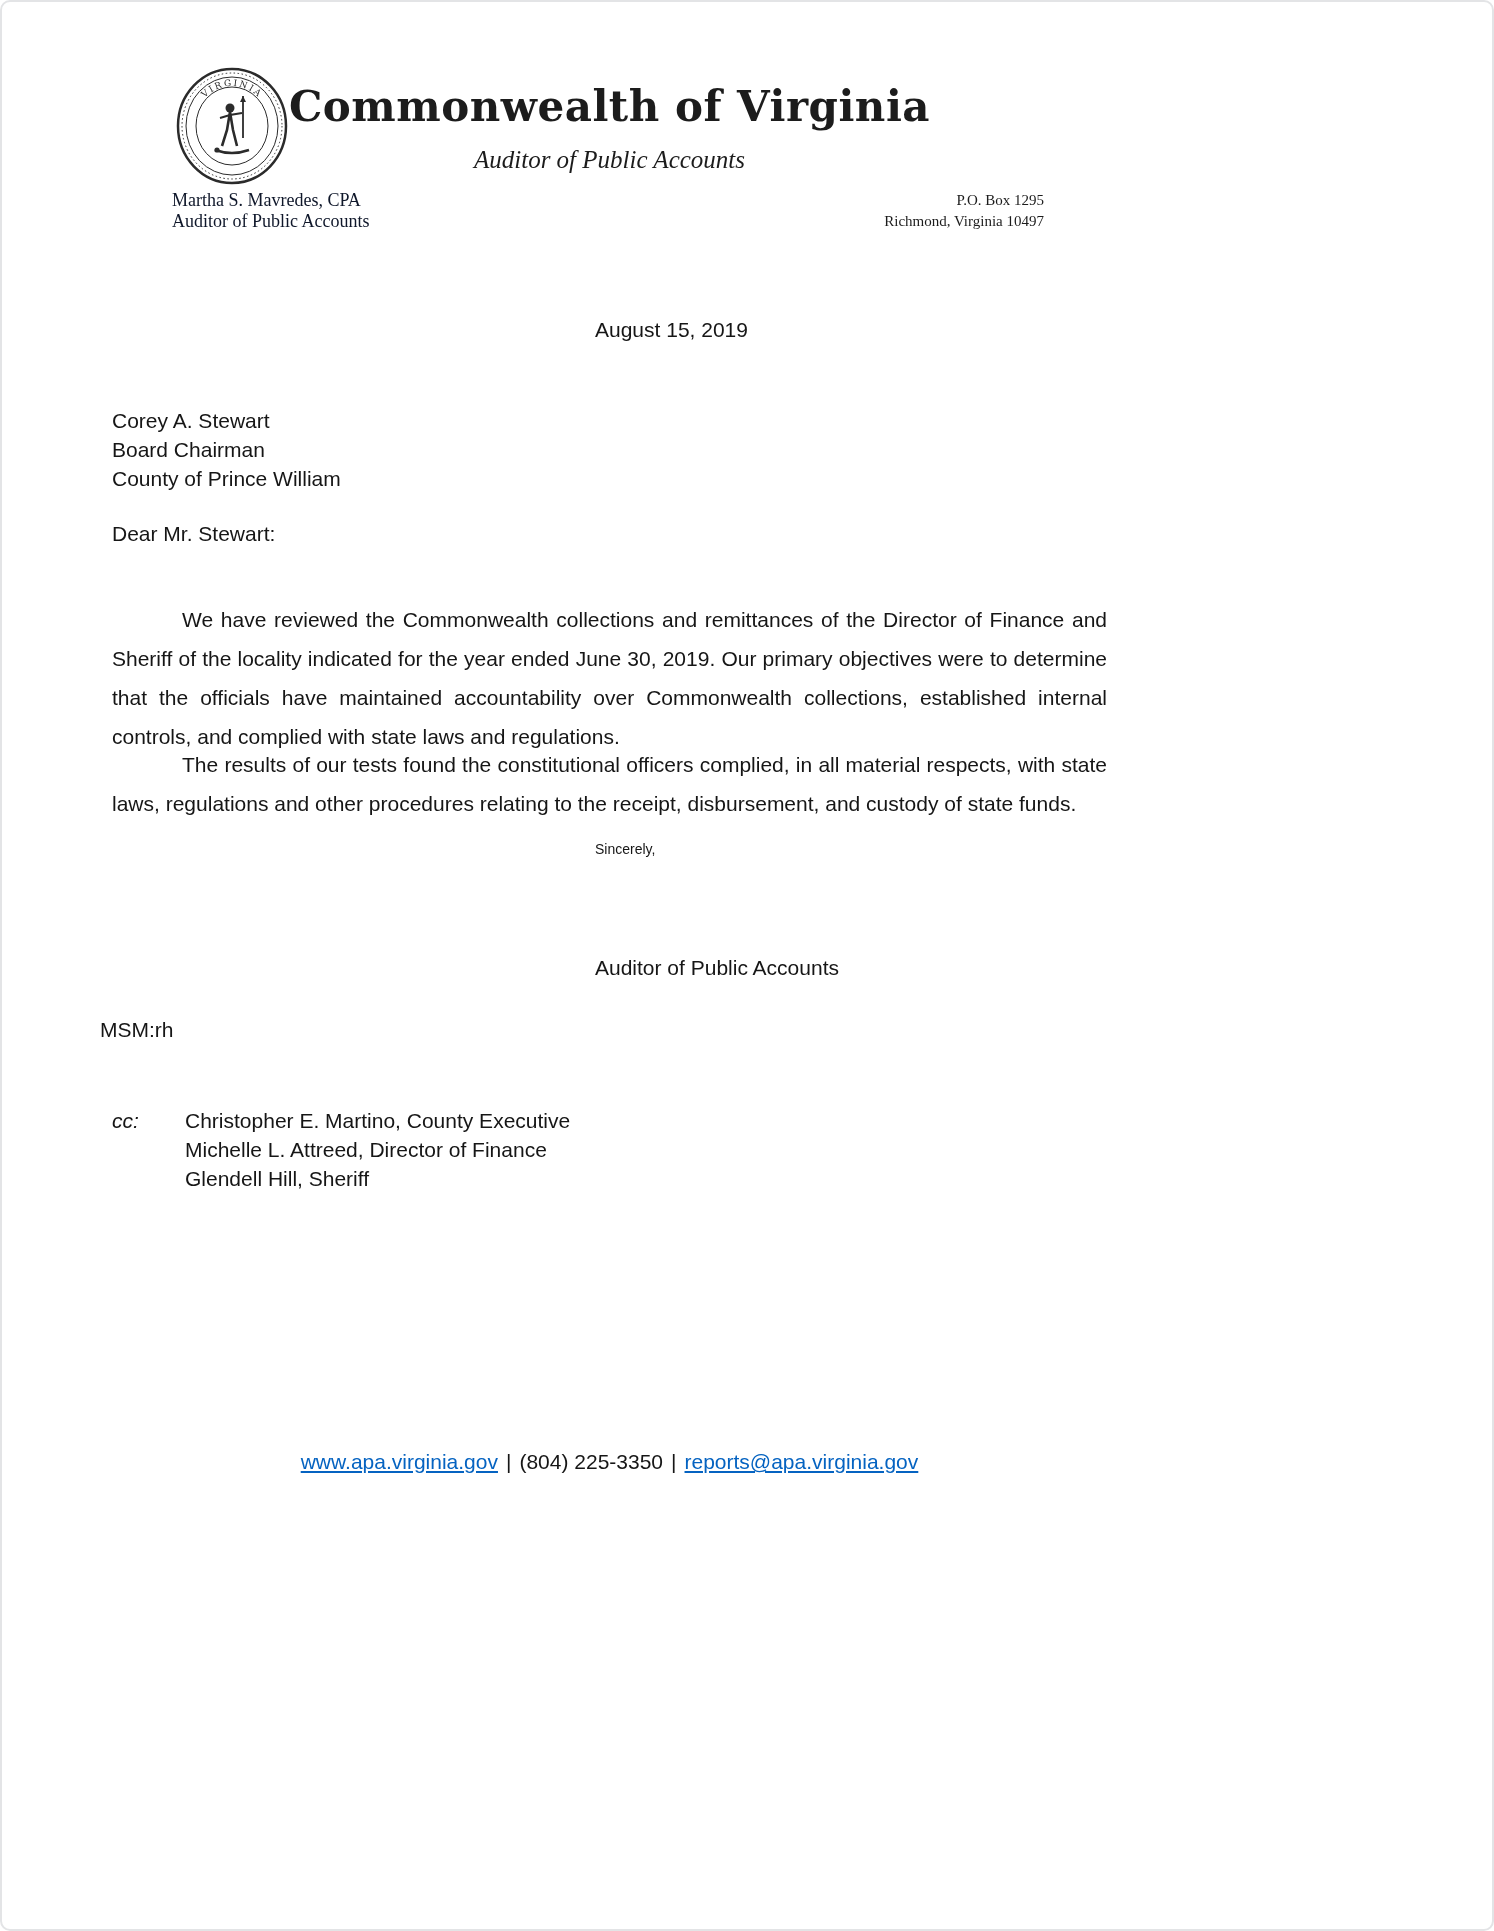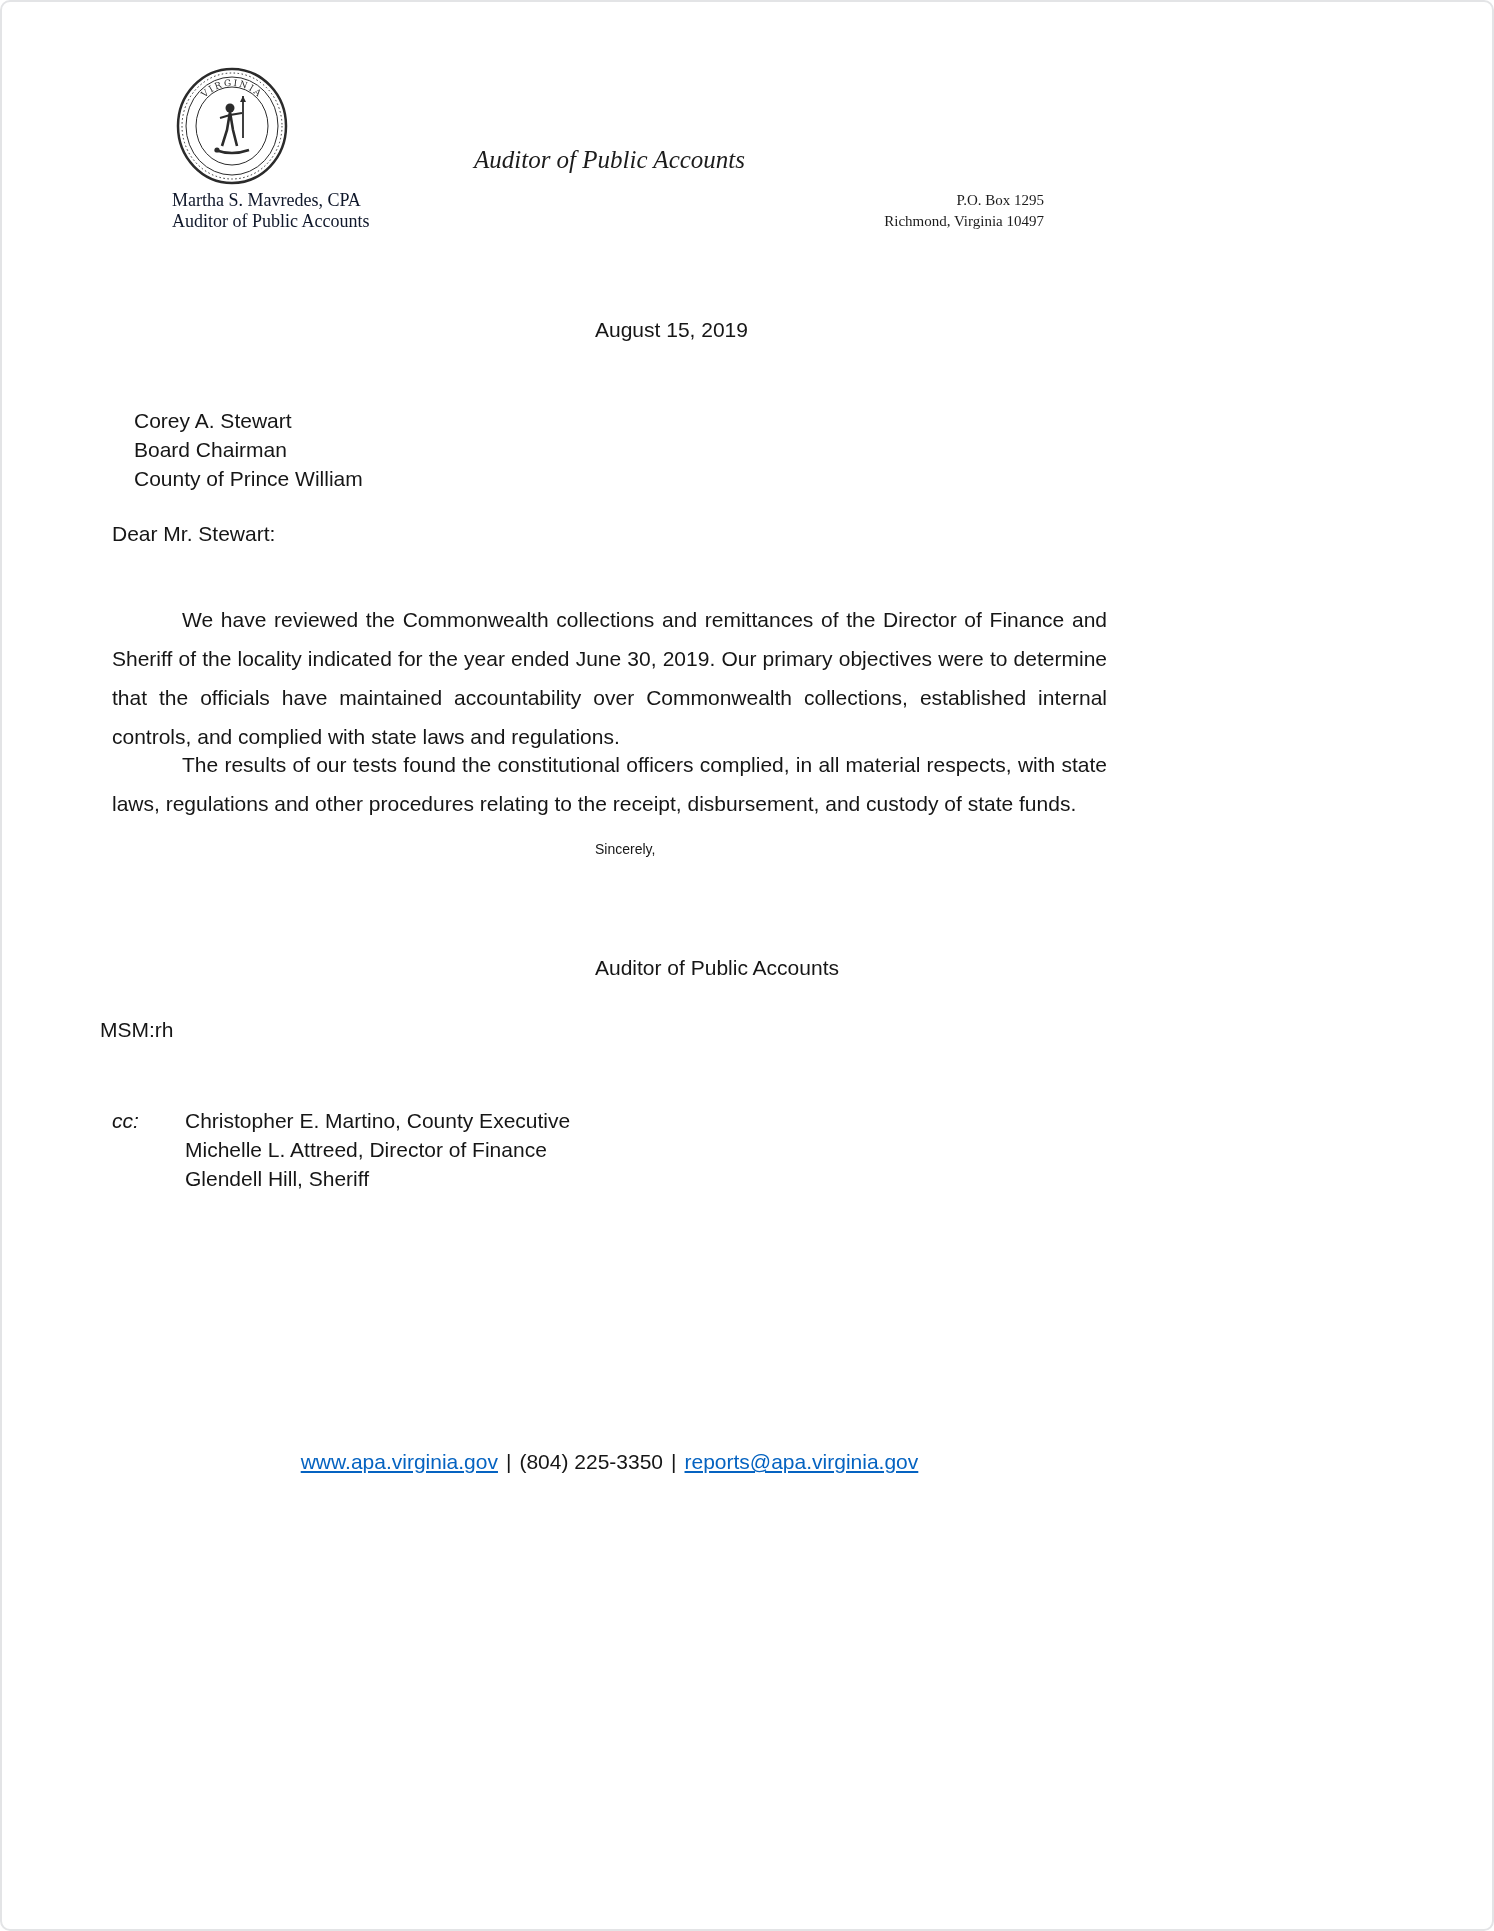--- a/index.html
+++ b/index.html
@@ -76,21 +76,20 @@
     left: 593px;
     top: 316px;
     font-size: 21px;
   }
   .recipient {
     position: absolute;
     left: 110px;
     top: 404px;
     font-size: 21px;
     line-height: 29px;
-    margin-left: 22px;
   }
   .salutation {
     position: absolute;
     left: 110px;
     top: 520px;
     font-size: 21px;
   }
   .para {
     position: absolute;
     left: 110px;
@@ -167,20 +166,21 @@
       <path d="M55 46 L52 64 L47 80 M55 46 L58 64 L62 80" stroke="#2b2b2b" stroke-width="2.6" fill="none"></path>
       <path d="M45 52 L55 49 L67 47" stroke="#2b2b2b" stroke-width="2.2" fill="none"></path>
       <line x1="68" y1="30" x2="68" y2="72" stroke="#2b2b2b" stroke-width="1.8"></line>
       <path d="M68 30 L65 36 L71 36 Z" fill="#2b2b2b"></path>
 
       <path d="M40 84 Q57 90 74 84" stroke="#2b2b2b" stroke-width="2.4" fill="none"></path>
       <circle cx="42" cy="84" r="2.6" fill="#2b2b2b"></circle>
     </svg>
   </div>
 
+  <div class="header-title">Commonwealth of Virginia</div>
   <div class="header-subtitle">Auditor of Public Accounts</div>
 
   <div class="header-left">
     <div>Martha S. Mavredes, CPA</div>
     <div>Auditor of Public Accounts</div>
   </div>
 
   <div class="header-right">
     <div>P.O. Box 1295</div>
     <div>Richmond, Virginia 10497</div>

